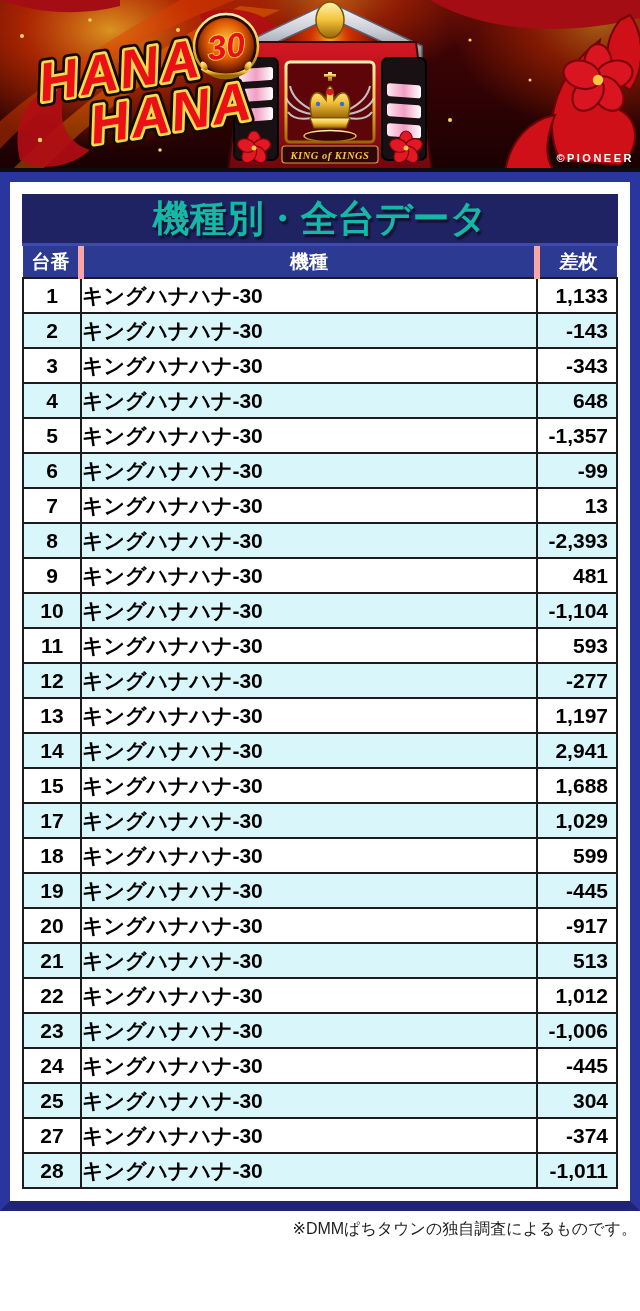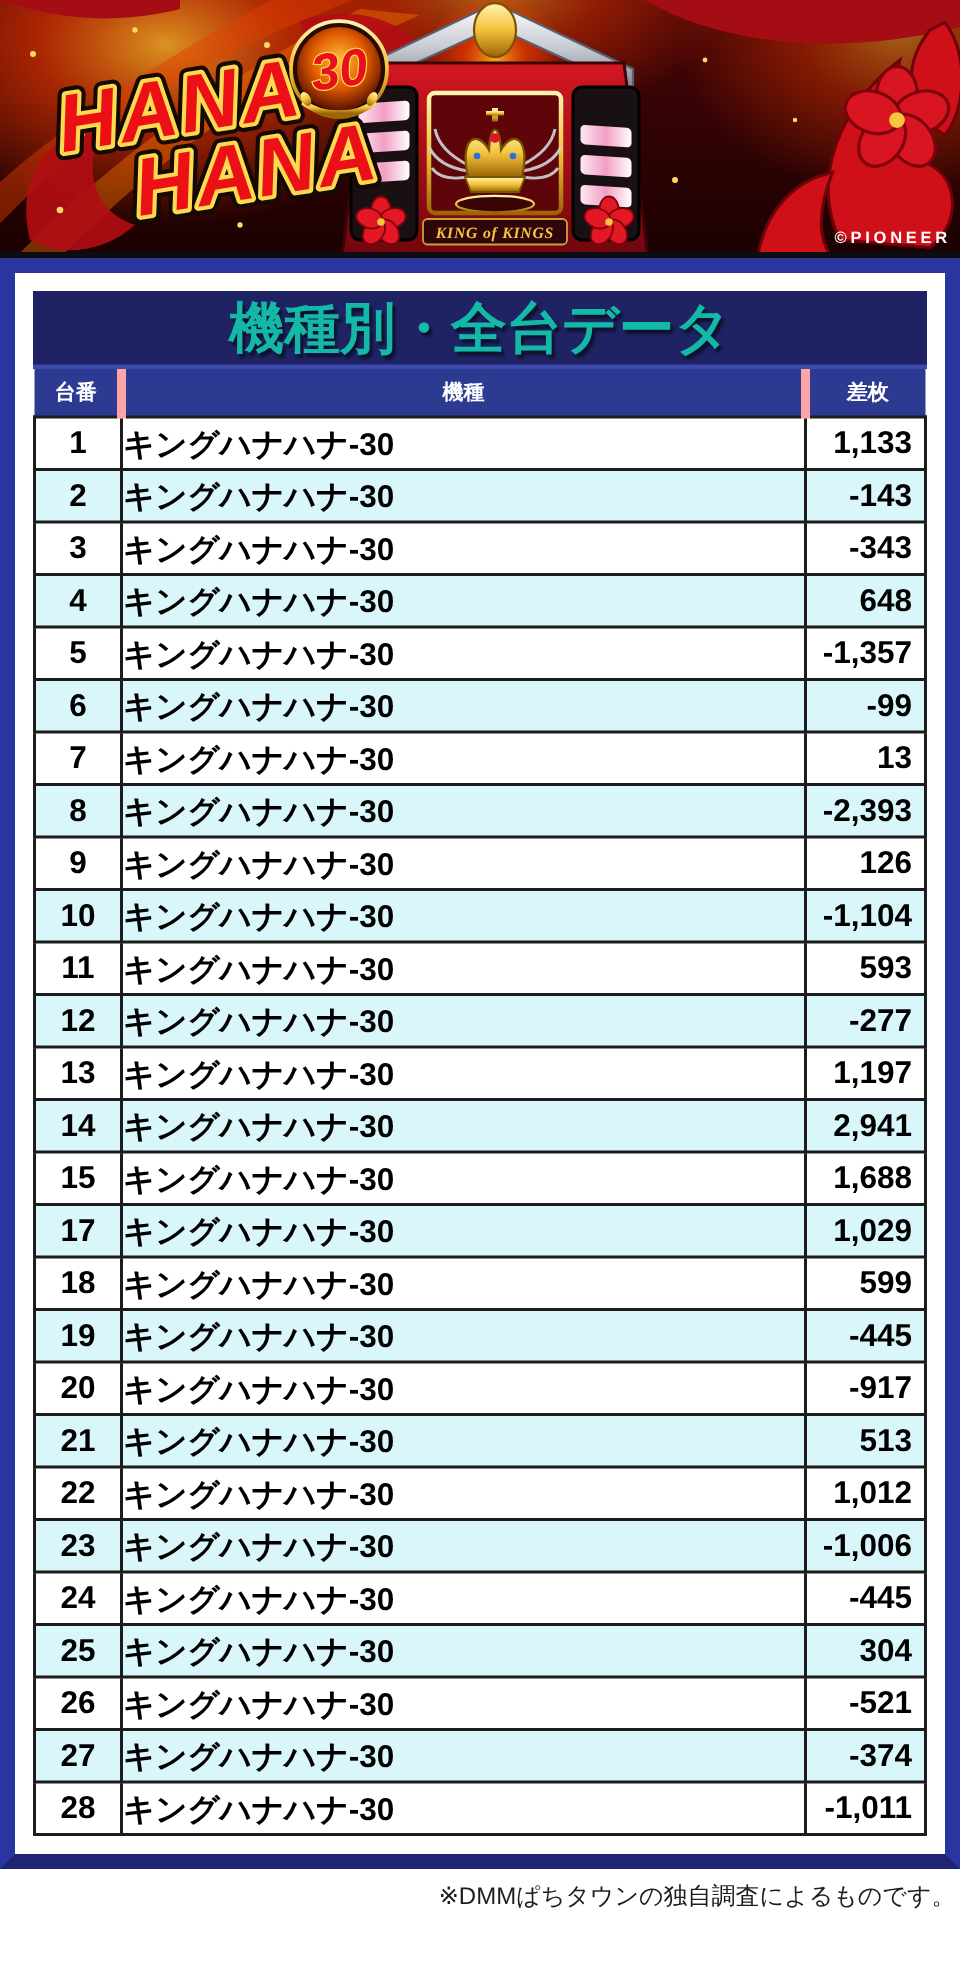--- a/index.html
+++ b/index.html
@@ -26,21 +26,21 @@
     white-space:nowrap;
     font-family:Liberation Mono, monospace;
   }
 
   table.data { width:100%; border-collapse:collapse; table-layout:fixed; }
   col.w-no   { width:58px; }
   col.w-diff { width:80px; }
 
   thead th {
     background:#2c3a92; color:#ffffff;
-    font-size:14px; font-weight:bold;
+    font-size:19px; font-weight:bold;
     height:31px; padding:0; text-align:center;
   }
   thead th + th { border-left:6px solid #fca5a5; }
 
   tbody td {
     border:2px solid #1c1c1c;
     height:33px; padding:0;
     font-size:21px; font-weight:bold; color:#000000;
     background:#ffffff;
     overflow:hidden; white-space:nowrap;
@@ -299,21 +299,21 @@
 
   <tr>
     <td class="c-no">8</td>
     <td class="c-model">キングハナハナ-30</td>
     <td class="c-diff">-2,393</td>
   </tr>
 
   <tr>
     <td class="c-no">9</td>
     <td class="c-model">キングハナハナ-30</td>
-    <td class="c-diff">126</td>
+    <td class="c-diff">481</td>
   </tr>
 
   <tr>
     <td class="c-no">10</td>
     <td class="c-model">キングハナハナ-30</td>
     <td class="c-diff">-1,104</td>
   </tr>
 
   <tr>
     <td class="c-no">11</td>
@@ -393,25 +393,20 @@
     <td class="c-model">キングハナハナ-30</td>
     <td class="c-diff">-445</td>
   </tr>
 
   <tr>
     <td class="c-no">25</td>
     <td class="c-model">キングハナハナ-30</td>
     <td class="c-diff">304</td>
   </tr>
 
-  <tr>
-    <td class="c-no">26</td>
-    <td class="c-model">キングハナハナ-30</td>
-    <td class="c-diff">-521</td>
-  </tr>
 
   <tr>
     <td class="c-no">27</td>
     <td class="c-model">キングハナハナ-30</td>
     <td class="c-diff">-374</td>
   </tr>
 
   <tr>
     <td class="c-no">28</td>
     <td class="c-model">キングハナハナ-30</td>

